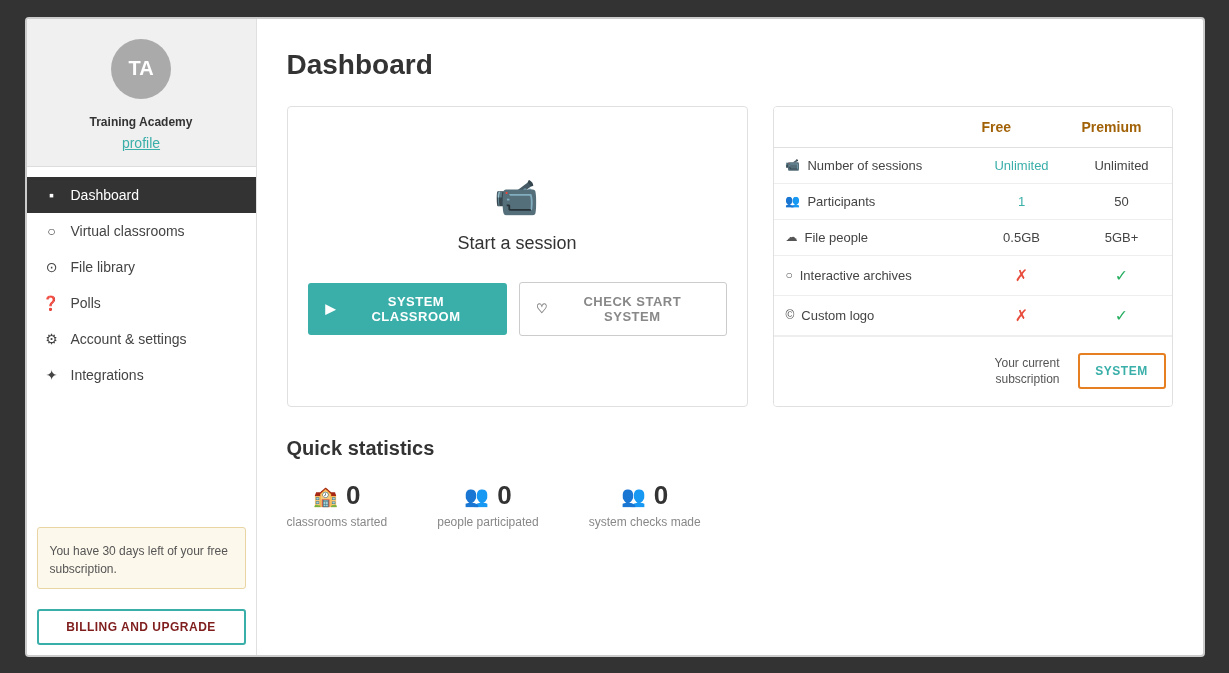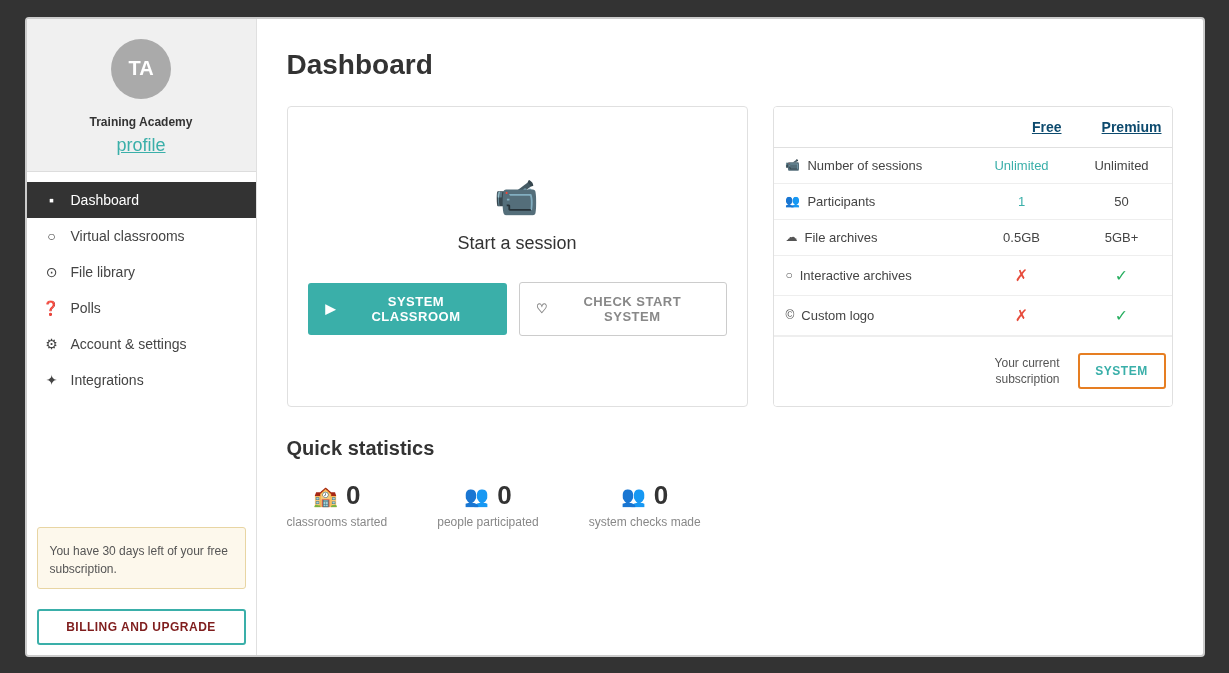--- a/index.html
+++ b/index.html
@@ -52,21 +52,21 @@
       margin-bottom: 10px;
     }
     .profile-name {
       font-weight: bold;
       font-size: 12px;
       color: #333;
       text-align: center;
     }
     .profile-link {
       color: #3aafa9;
-      font-size: 18px;
+      font-size: 14px;
       text-decoration: underline;
       cursor: pointer;
     }
     .nav-menu {
       flex: 1;
       padding: 10px 0;
     }
     .nav-item {
       display: flex;
       align-items: center;
@@ -197,25 +197,24 @@
       font-size: 13px;
     }
     .pricing-header {
       display: grid;
       grid-template-columns: 1fr 100px 100px;
       border-bottom: 1px solid #e0e0e0;
       background: #fff;
     }
     .pricing-header-cell {
       padding: 12px 10px;
-      text-align: right;
-      font-weight: bold;
-      color: #0c4a6e;
+      text-align: left;
+      font-weight: bold;
+      color: #a16207;
       font-size: 14px;
-      text-decoration: underline;
     }
     .pricing-row {
       display: grid;
       grid-template-columns: 1fr 100px 100px;
       border-bottom: 1px solid #eee;
       align-items: center;
     }
     .pricing-row:last-of-type {
       border-bottom: none;
     }
@@ -403,21 +402,21 @@
             <span class="feature-icon">👥</span>
             <span>Participants</span>
           </div>
           <div class="pricing-cell cell-teal">1</div>
           <div class="pricing-cell">50</div>
         </div>
 
         <div class="pricing-row">
           <div class="pricing-feature">
             <span class="feature-icon">☁</span>
-            <span>File archives</span>
+            <span>File people</span>
           </div>
           <div class="pricing-cell">0.5GB</div>
           <div class="pricing-cell">5GB+</div>
         </div>
 
         <div class="pricing-row">
           <div class="pricing-feature">
             <span class="feature-icon">○</span>
             <span>Interactive archives</span>
           </div>

